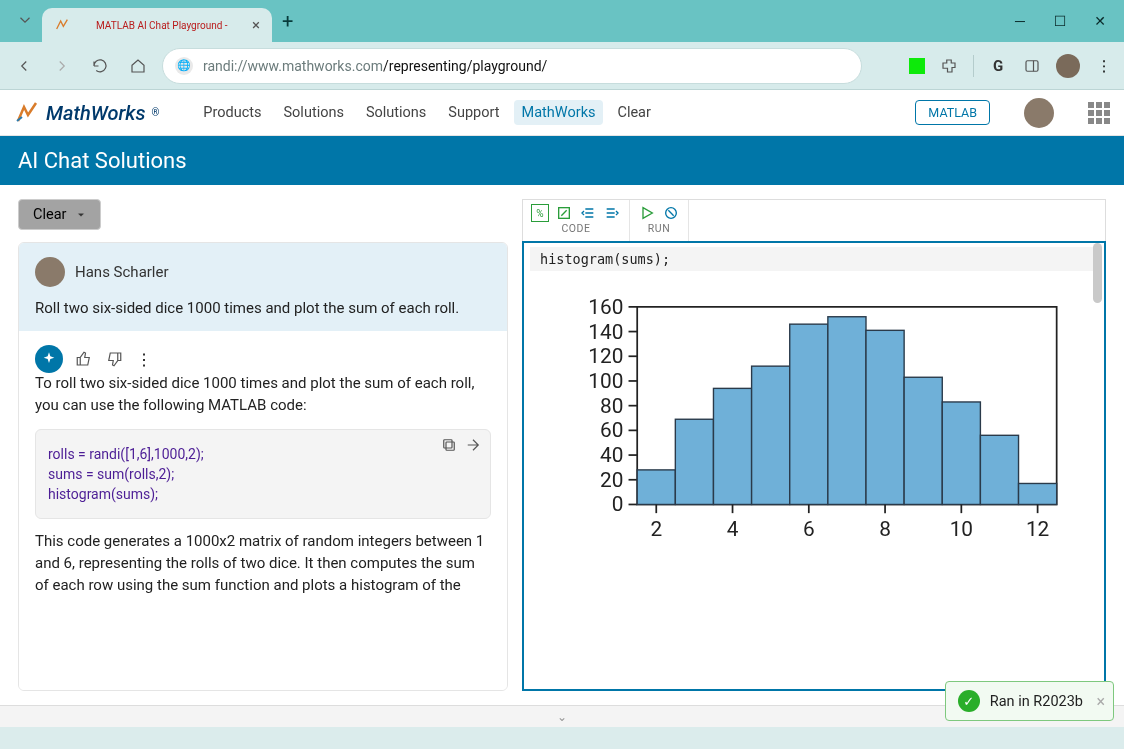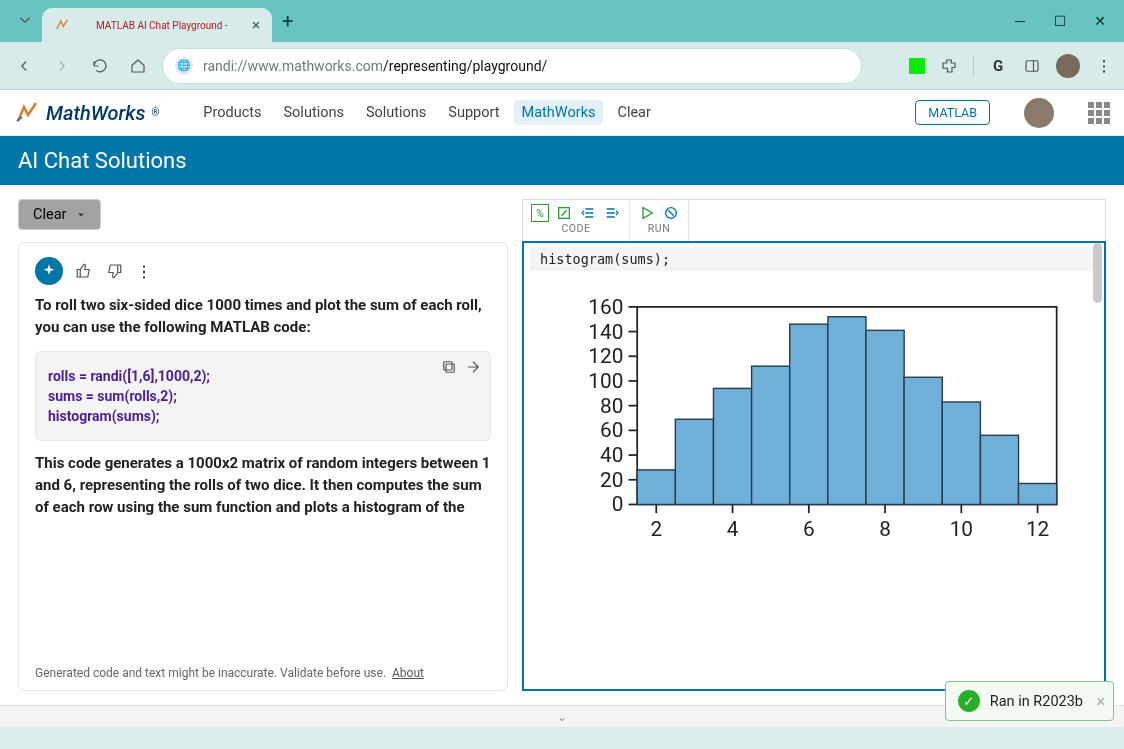--- a/index.html
+++ b/index.html
@@ -56,21 +56,21 @@
 .msg-avatar { width:30px; height:30px; border-radius:50%; background:#8a7a6a; }
 .msg-name { font-size:15px; color:#333; }
 .msg-text { margin-top:12px; font-size:15px; color:#222; }
 .msg-ai { padding:14px 16px; flex:1; overflow:hidden; position:relative; }
 .ai-head { display:flex; align-items:center; gap:10px; }
 .ai-badge { width:28px; height:28px; border-radius:50%; background:#0076a8; display:flex; align-items:center; justify-content:center; }
 .ai-badge svg { fill:#fff; }
 .ai-label { font-size:15px; color:#333; flex:1; }
 .ai-actions { display:flex; gap:8px; align-items:center; }
 .ai-actions .ic { width:22px; height:22px; cursor:pointer; display:flex; align-items:center; justify-content:center; }
-.ai-body { margin-top:10px; font-size:15px; color:#222; line-height:1.45;font-weight:bold; }
+.ai-body { font-size:15px; color:#222; line-height:1.45; }
 .codeblock { background:#f4f4f4; border:1px solid #e5e5e5; border-radius:6px; margin:12px 0; position:relative; font-family:Consolas,Monaco,monospace; font-size:14px; }
 .codeblock .code-actions { position:absolute; top:6px; right:8px; display:flex; gap:6px; }
 .codeblock .code-actions .ic { width:18px; height:18px; cursor:pointer; color:#666; }
 .codeblock pre { padding:14px 12px; white-space:pre; color:#4c1d95; }
 .fade { position:absolute; bottom:0; left:0; right:0; height:30px; background:linear-gradient(transparent,#fff); }
 
 .input-row { border:2px solid #cfd6d9; border-radius:6px; margin:8px 16px; display:flex; align-items:center; padding:6px 10px; }
 .input-row input { flex:1; border:none; outline:none; font-size:15px; color:#888; }
 .send { cursor:pointer; position:relative; }
 .send .sq2 { position:absolute; bottom:-2px; right:-2px; width:8px; height:8px; background:#2aae2a; }
@@ -209,20 +209,27 @@
 
     <div class="left">
       <button class="clear-btn">
         <span>Clear</span>
         <svg width="10" height="10" viewBox="0 0 24 24" style="stroke:#333;fill:#333">
             <path d="M6 9l6 6 6-6z"></path>
           </svg>
       </button>
 
       <div class="chat">
+        <div class="msg-user">
+          <div class="msg-head">
+            <span class="msg-avatar"></span>
+            <span class="msg-name">Hans Scharler</span>
+          </div>
+          <div class="msg-text">Roll two six-sided dice 1000 times and plot the sum of each roll.</div>
+        </div>
 
         <div class="msg-ai">
           <div class="ai-head">
             <span class="ai-badge">
               <svg width="16" height="16" viewBox="0 0 24 24">
                   <path d="M12 2l2 6 6 2-6 2-2 6-2-6-6-2 6-2z"></path>
                 </svg>
             </span>
             <div class="ai-actions">
               <span class="ic">
@@ -256,23 +263,20 @@
               </div>
               <pre>rolls = randi([1,6],1000,2);
 sums = sum(rolls,2);
 histogram(sums);</pre>
             </div>
             <div style="overflow:hidden">This code generates a 1000x2 matrix of random integers between 1 and 6, representing the rolls of two dice. It then computes the sum of each row using the sum function and plots a histogram of the</div>
           </div>
           <div class="fade"></div>
         </div>
 
-        <div class="disclaimer">
-          <span>Generated code and text might be inaccurate. Validate before use.</span>&nbsp;&nbsp;<a>About</a>
-        </div>
       </div>
     </div>
 
     <div class="right">
       <div class="editor-toolbar">
         <div class="tb-group">
           <div class="tb-icons">
             <span class="tb-ic" style="color:#2a9d3a;border:1px solid #2a9d3a;font-size:10px;padding:0 2px">%</span>
             <span class="tb-ic" style="color:#2a9d3a">
               <svg width="16" height="16" viewBox="0 0 24 24" style="stroke:#2a9d3a;fill:none;stroke-width:2">

